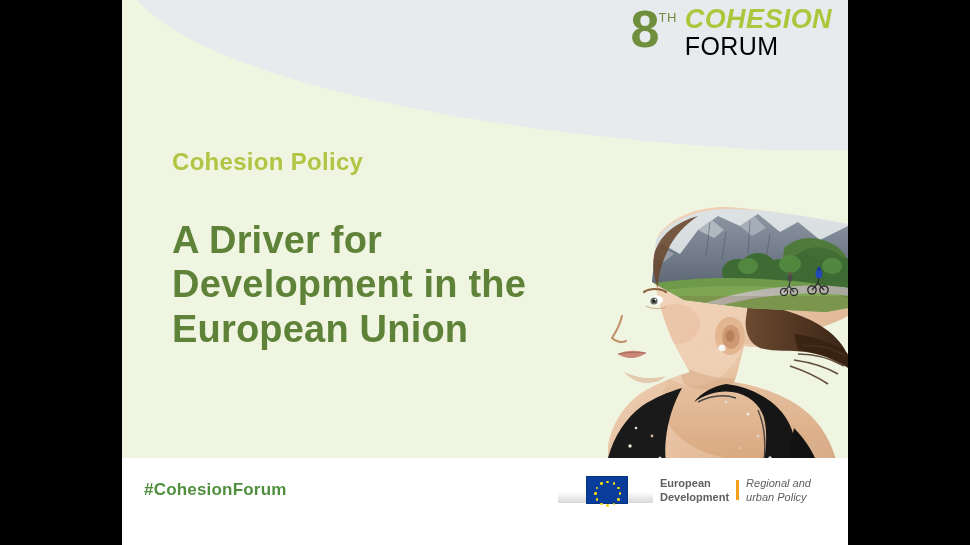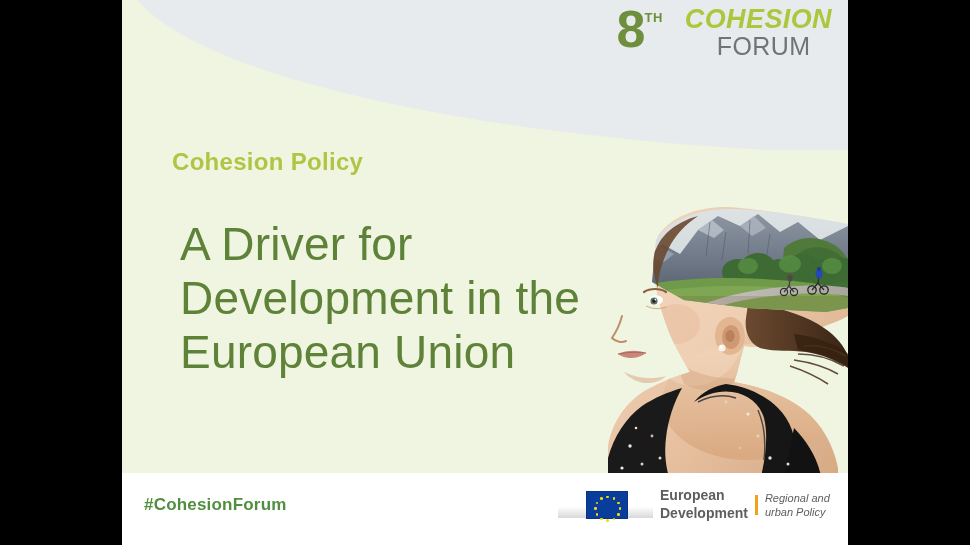--- a/index.html
+++ b/index.html
@@ -31,55 +31,55 @@
   .logo-block {
     position:absolute; left:448px; top:6px; width:262px;
     text-align:right; z-index:6;
   }
   .logo-row { display:flex; align-items:flex-start; justify-content:flex-end; }
   .big-eight {
     font-size:52px; font-weight:bold; line-height:.92;
     color:#6f8f3d; letter-spacing:-2px;
   }
   .ordinal {
-    font-size:13px; font-weight:bold; color:#6f8f3d;
-    margin:4px 22px 0 1px; letter-spacing:.5px;
+    font-size:13px; font-weight:normal; color:#6f8f3d;
+    margin:4px 8px 0 1px; letter-spacing:.5px;
   }
   .logo-words { text-align:left; }
   .word-cohesion {
     font-size:27px; font-weight:bold; letter-spacing:.4px;
     color:#aec63c; line-height:1; display:block;font-style:italic;
   }
   .word-forum {
     font-size:25px; letter-spacing:.4px;
-    color:#737373; line-height:1.08; display:block;margin-left:32px;
+    color:#000000; line-height:1.08; display:block;
   }
   .logo-date {
     margin-top:6px; font-size:13.5px; font-weight:bold;
     letter-spacing:.4px; color:#3e4f6e;
   }
 
   
   .eyebrow {
     position:absolute; left:50px; top:148px; z-index:6;
     font-size:24px; font-weight:bold; letter-spacing:.3px;
     color:#b2c444;
   }
   .headline {
-    position:absolute; left:58px; top:218px; z-index:6;
-    font-size:46px; font-weight:normal; line-height:1.17;
+    position:absolute; left:50px; top:218px; z-index:6;
+    font-size:38px; font-weight:bold; line-height:1.17;
     letter-spacing:.2px; color:#5f8239; max-width:430px;
   }
 
   
   .photo { position:absolute; right:0px; top:196px; width:250px; height:284px; z-index:4; }
 
   
   .footer {
-    position:absolute; left:0; bottom:0; width:726px; height:72px;
+    position:absolute; left:0; bottom:0; width:726px; height:87px;
     background:#ffffff; z-index:8;
   }
   .hashtag {
     position:absolute; left:22px; top:22px;
     font-size:17px; font-weight:bold; letter-spacing:.2px;
     color:#4f8f3e;
   }
   .eu-logo {
     position:absolute; left:436px; top:10px;
     display:flex; align-items:center; height:44px;
@@ -93,21 +93,21 @@
   .wing.left  { left:0px;  clip-path:polygon(0 28%,100% 0,100% 100%,0 100%); }
   .wing.right { left:62px; clip-path:polygon(0 0,100% 28%,100% 100%,0 100%); }
   .flag {
     position:absolute; left:28px; top:6px; width:42px; height:28px;
     background:#083d9c; border:1px solid #07357f;
   }
   .star {
     position:absolute; width:2.6px; height:2.6px; background:#f5d913; border-radius:50%;
   }
   .eu-text {
-    margin-left:6px; font-size:14px; line-height:1.28; color:#5e5e5e;
+    margin-left:6px; font-size:11px; line-height:1.28; color:#5e5e5e;
     font-weight:bold; white-space:nowrap;
   }
   .divider-bar { width:3px; height:20px; background:#f3a11b; margin:0 7px; }
   .eu-sub {
     font-size:11px; line-height:1.28; color:#5e5e5e; font-style:italic;
     white-space:nowrap;
   }
   .eu-group { display:flex; align-items:center; }
 </style>
 </head>

